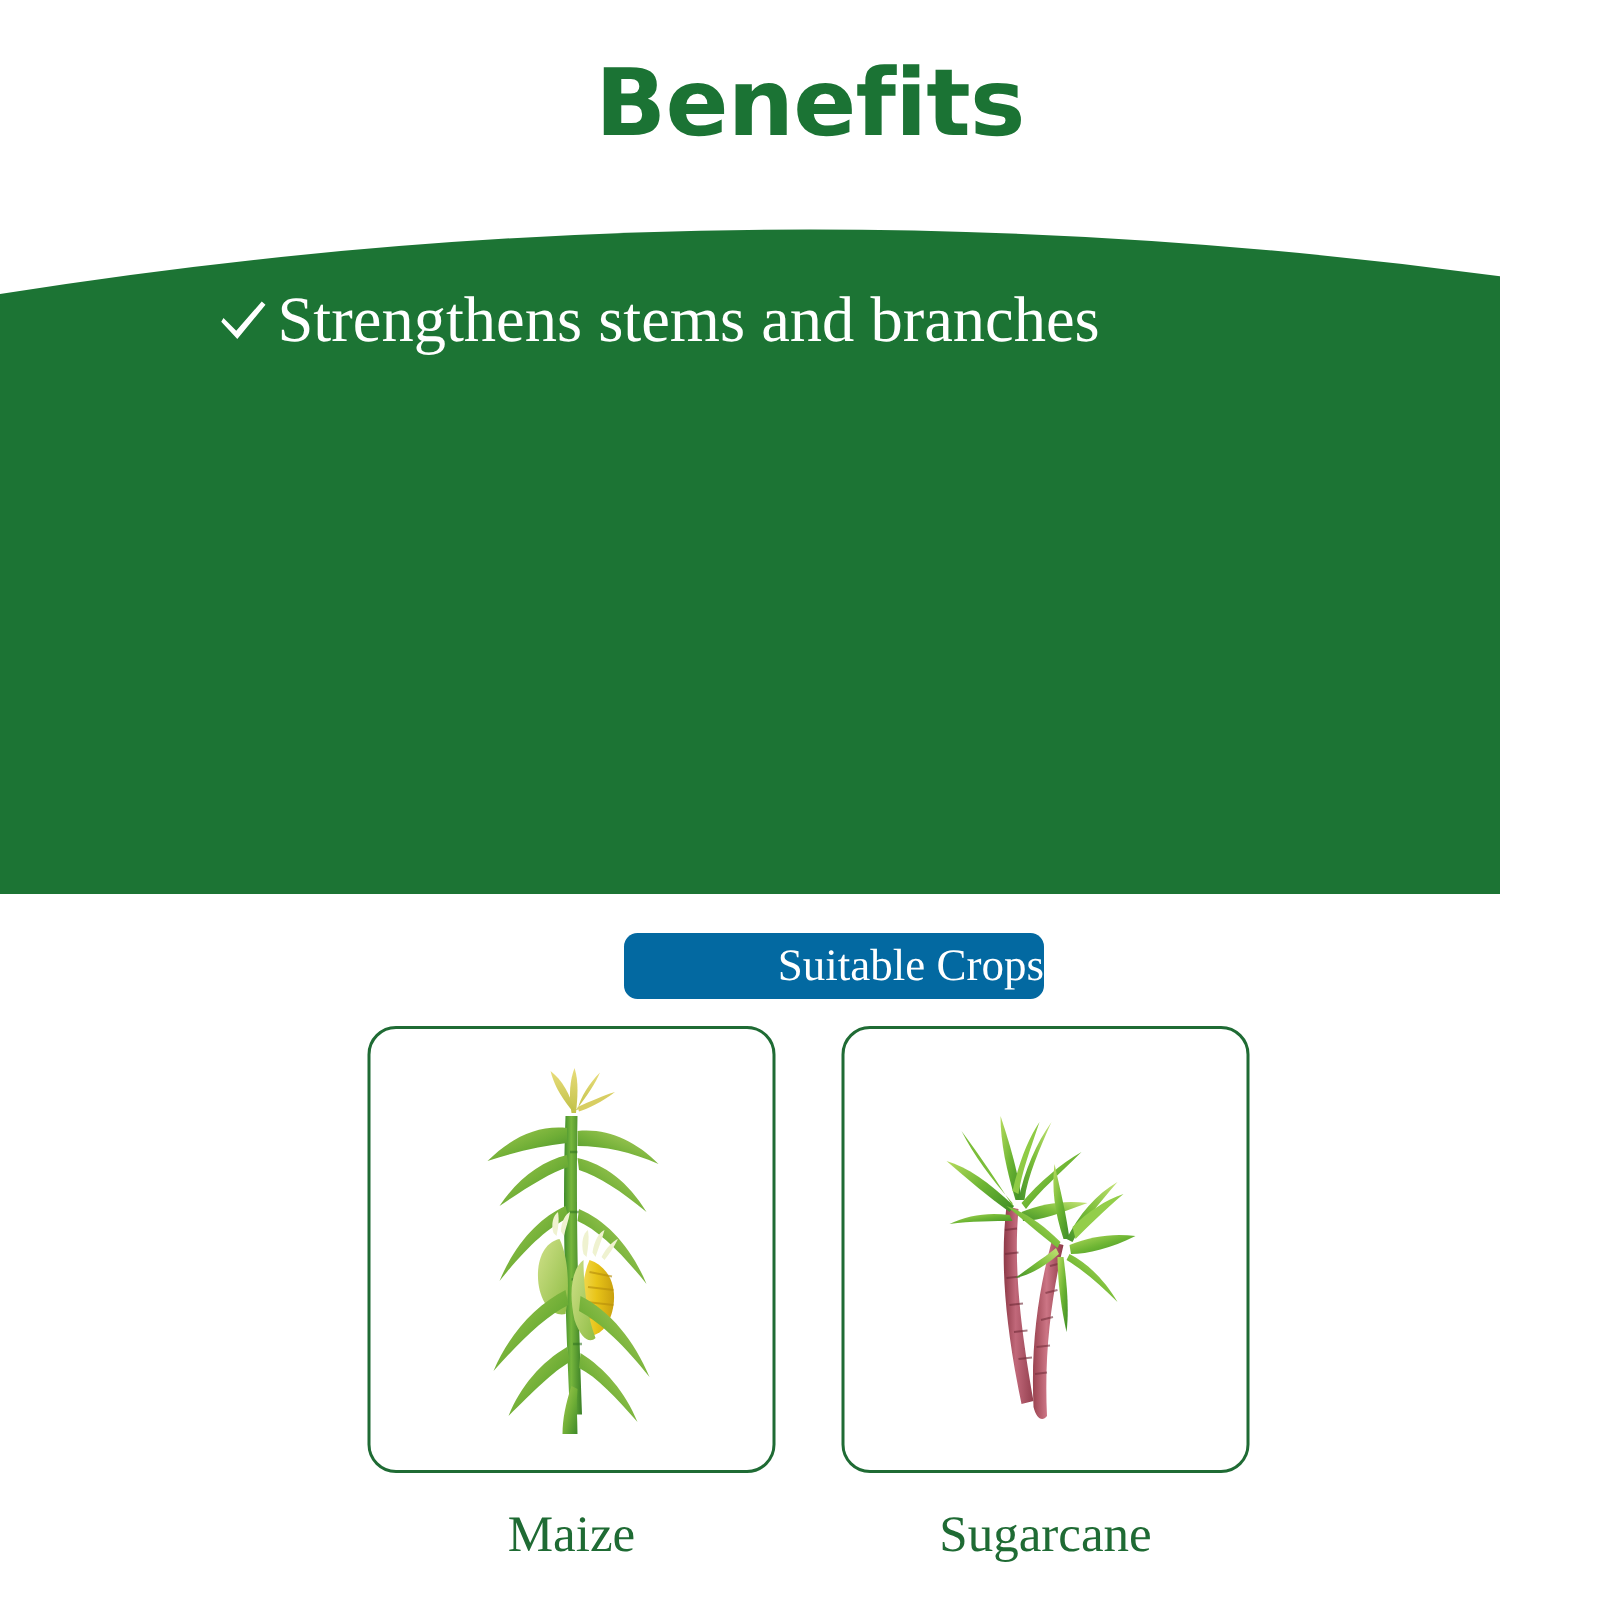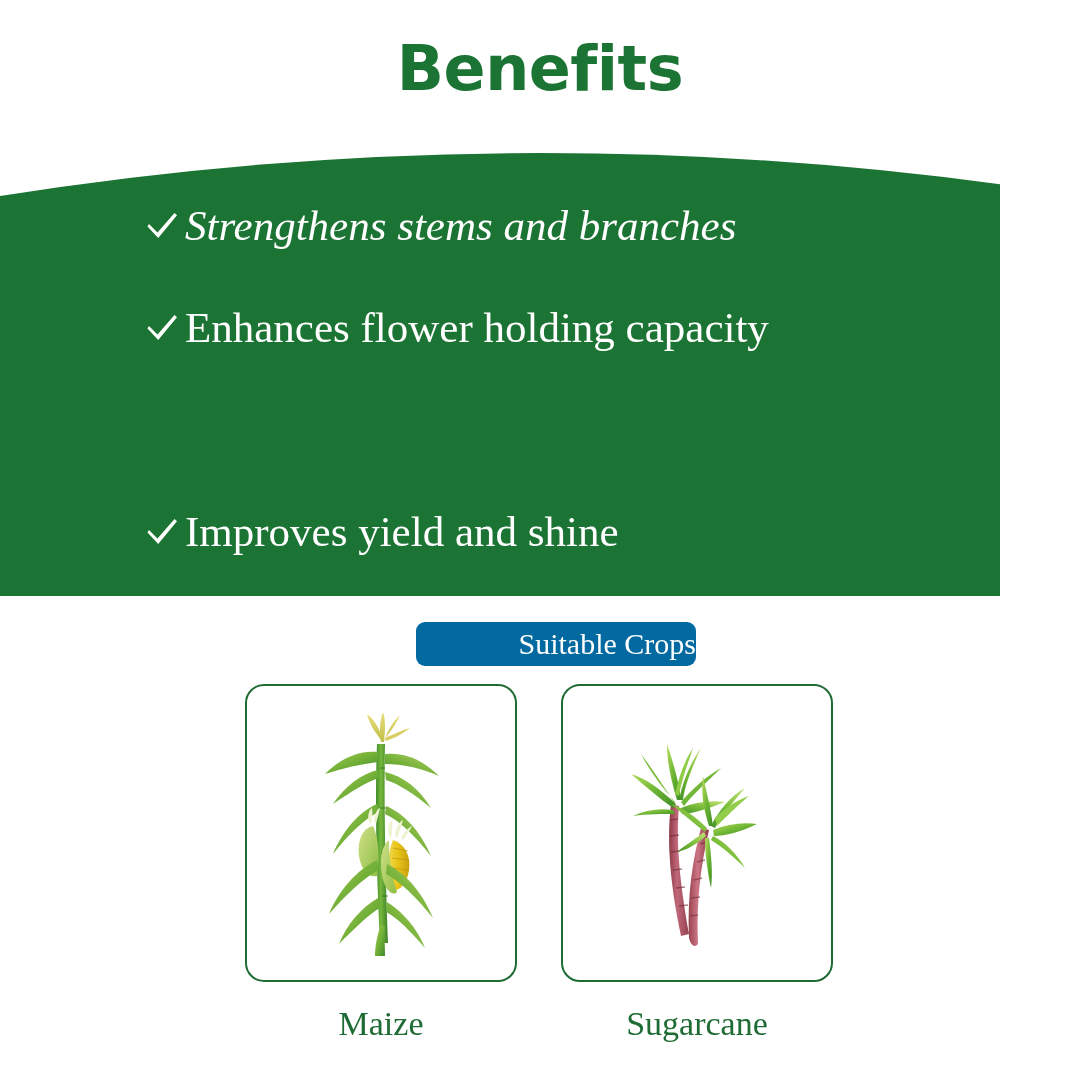--- a/index.html
+++ b/index.html
@@ -60,21 +60,21 @@
     width: 1080px;
     height: 486px;
   }
   .benefit-row {
     position: absolute;
     left: 145px;
     display: flex;
     align-items: center;
     height: 56px;
   }
-  .benefit-row.r0 { top: 88px; font-style: italic; }
+  .benefit-row.r0 { top: 76px; }
   .benefit-row.r1 { top: 190px; }
   .benefit-row.r2 { top: 292px; }
   .benefit-row.r3 { top: 394px; }
 
   .check-icon {
     width: 40px;
     flex: 0 0 40px;
     display: flex;
     align-items: center;
     justify-content: flex-start;
@@ -159,38 +159,22 @@
 
     <div class="benefit-row r0">
       <span class="check-icon">
         <svg width="34" height="30" viewBox="0 0 34 30" aria-hidden="true">
           <path d="M2.5,15.5 L4.0,13.0 L12.5,21.5 L29.5,2.0 L32.0,4.2 L13.2,27.0 Z" fill="#FFFFFF"></path>
         </svg>
       </span>
       <span class="benefit-text">Strengthens stems and branches</span>
     </div>
 
-    <div class="benefit-row r1">
-      <span class="check-icon">
-        <svg width="34" height="30" viewBox="0 0 34 30" aria-hidden="true">
-          <path d="M2.5,15.5 L4.0,13.0 L12.5,21.5 L29.5,2.0 L32.0,4.2 L13.2,27.0 Z" fill="#FFFFFF"></path>
-        </svg>
-      </span>
-      <span class="benefit-text">Enhances flower holding capacity</span>
-    </div>
-
-
-    <div class="benefit-row r3">
-      <span class="check-icon">
-        <svg width="34" height="30" viewBox="0 0 34 30" aria-hidden="true">
-          <path d="M2.5,15.5 L4.0,13.0 L12.5,21.5 L29.5,2.0 L32.0,4.2 L13.2,27.0 Z" fill="#FFFFFF"></path>
-        </svg>
-      </span>
-      <span class="benefit-text">Improves yield and shine</span>
-    </div>
+
+
 
   </div>
 
   <div class="crops-badge">
     <span class="crops-badge-label">Suitable Crops</span>
   </div>
 
   <div class="crop-card c0">
     <svg class="crop-art" width="200" height="250" viewBox="0 0 200 250" aria-hidden="true">
       <defs>

